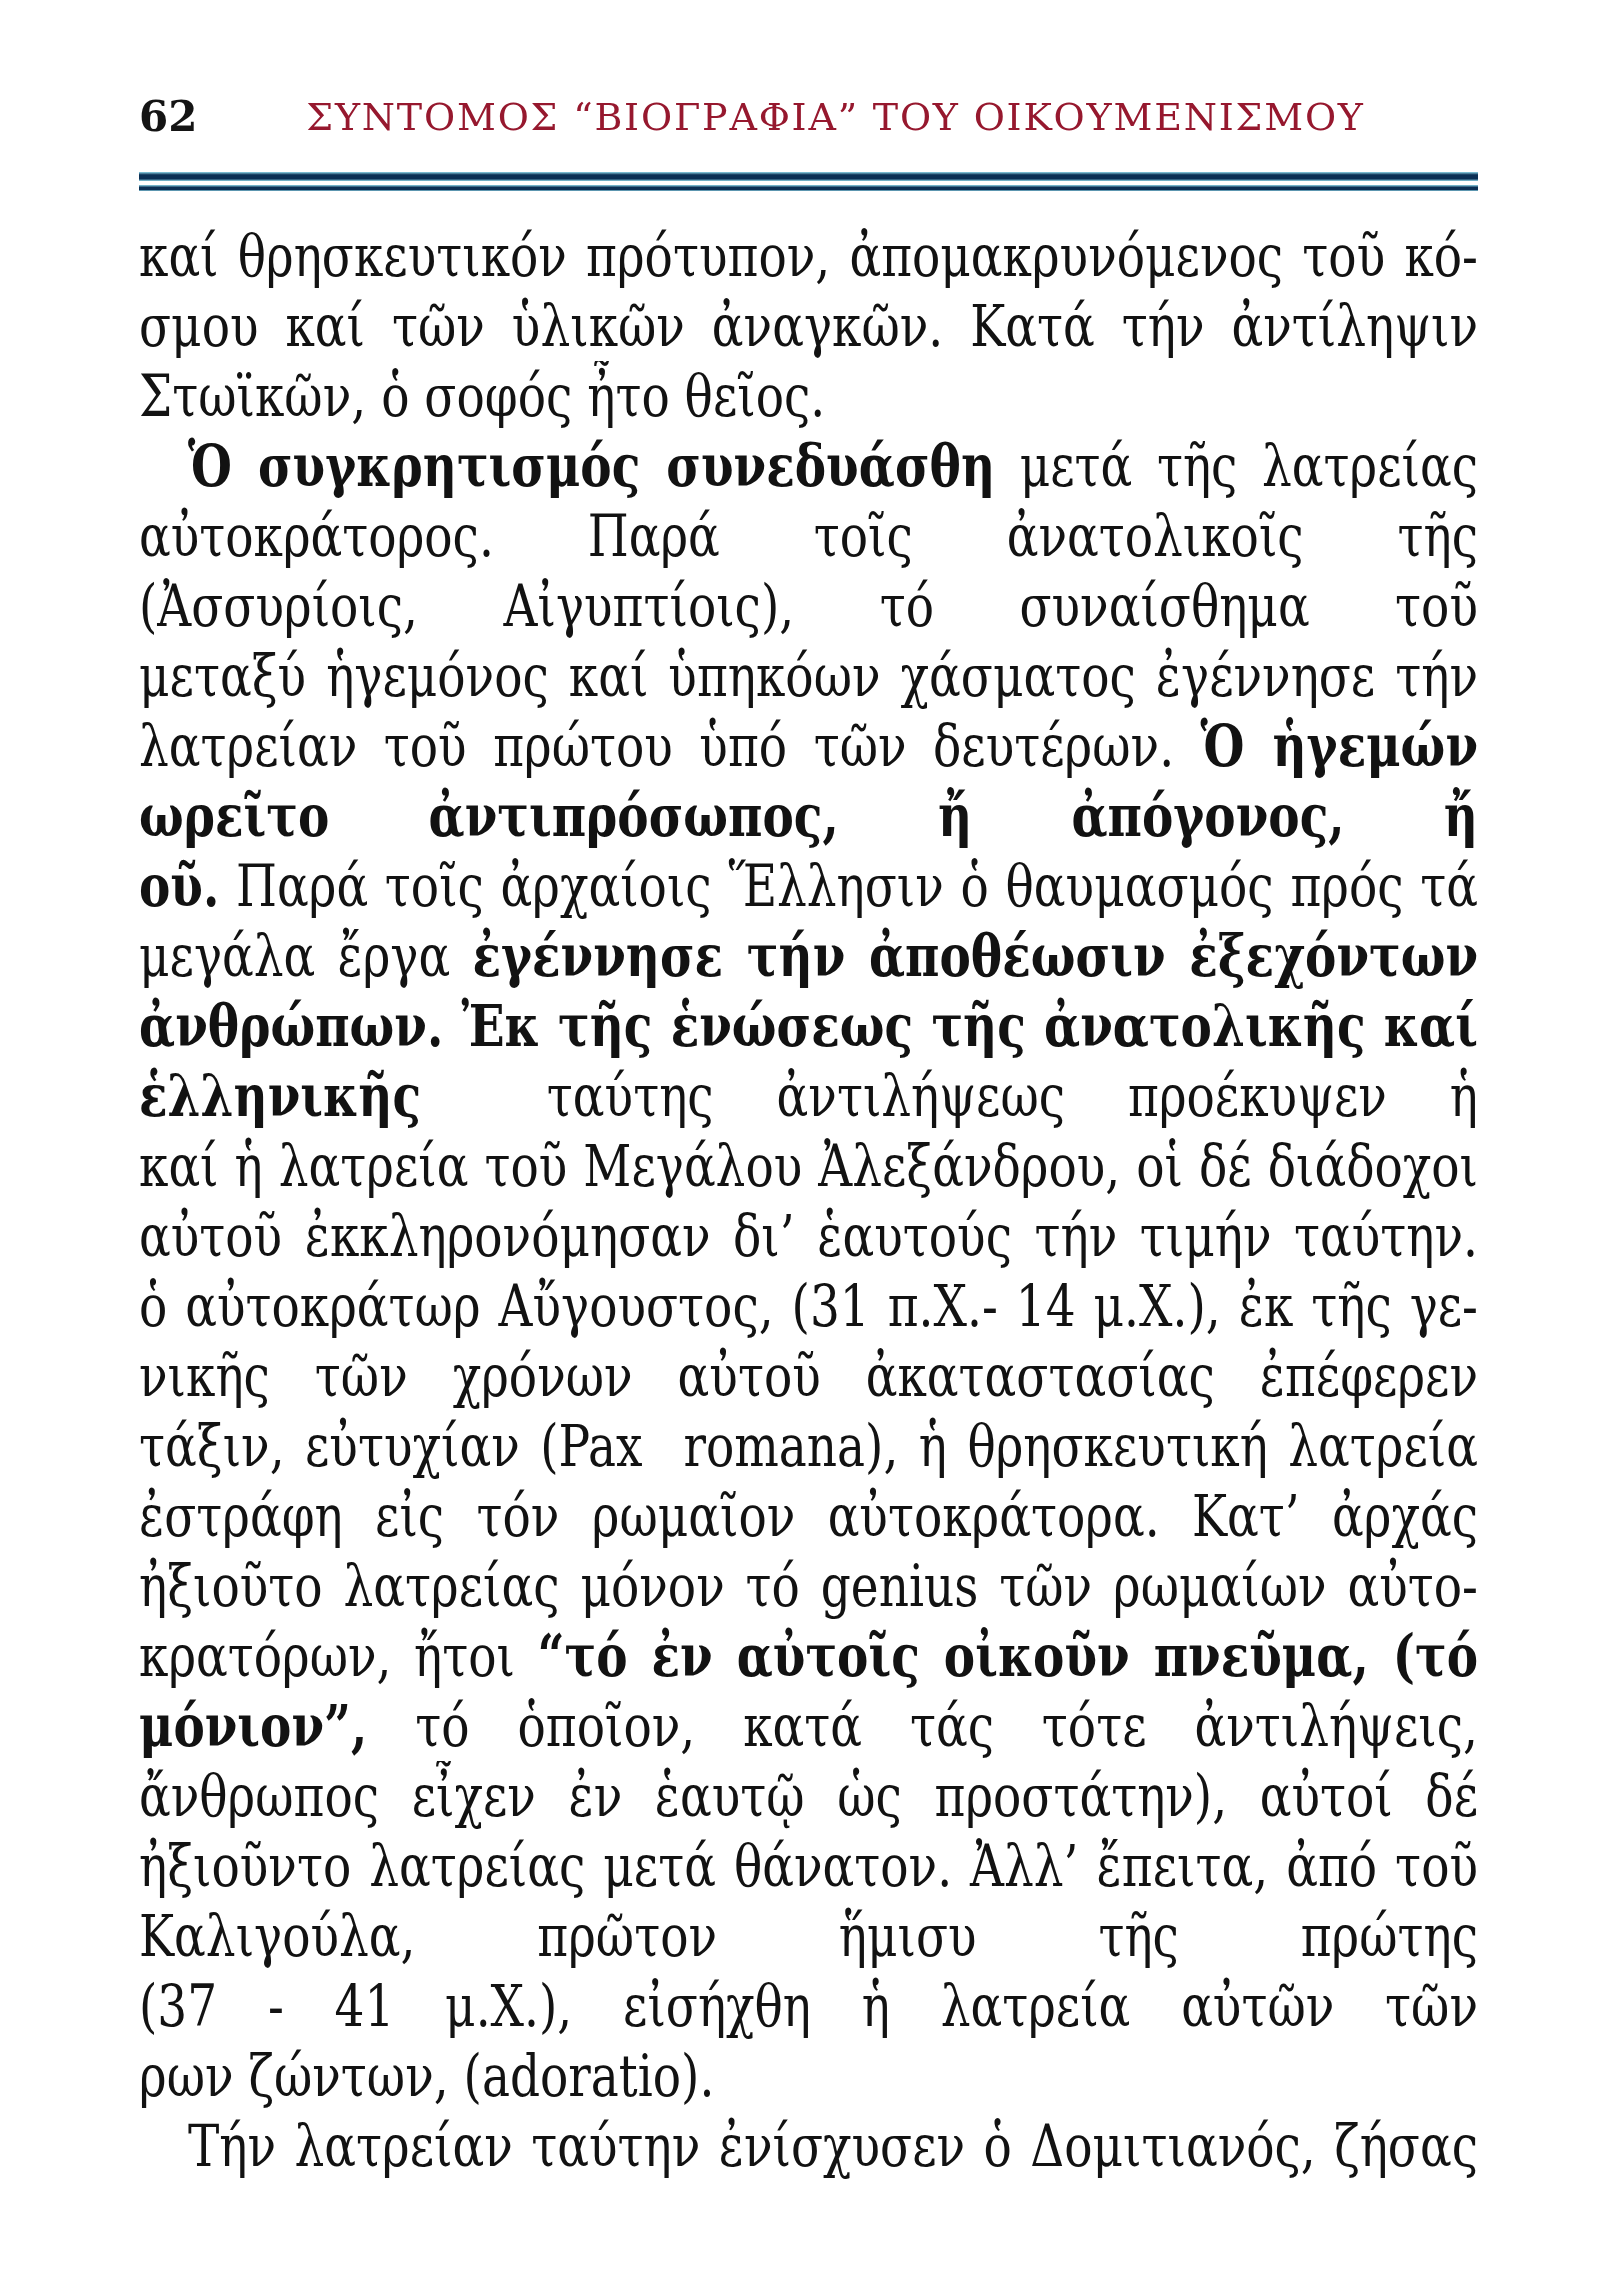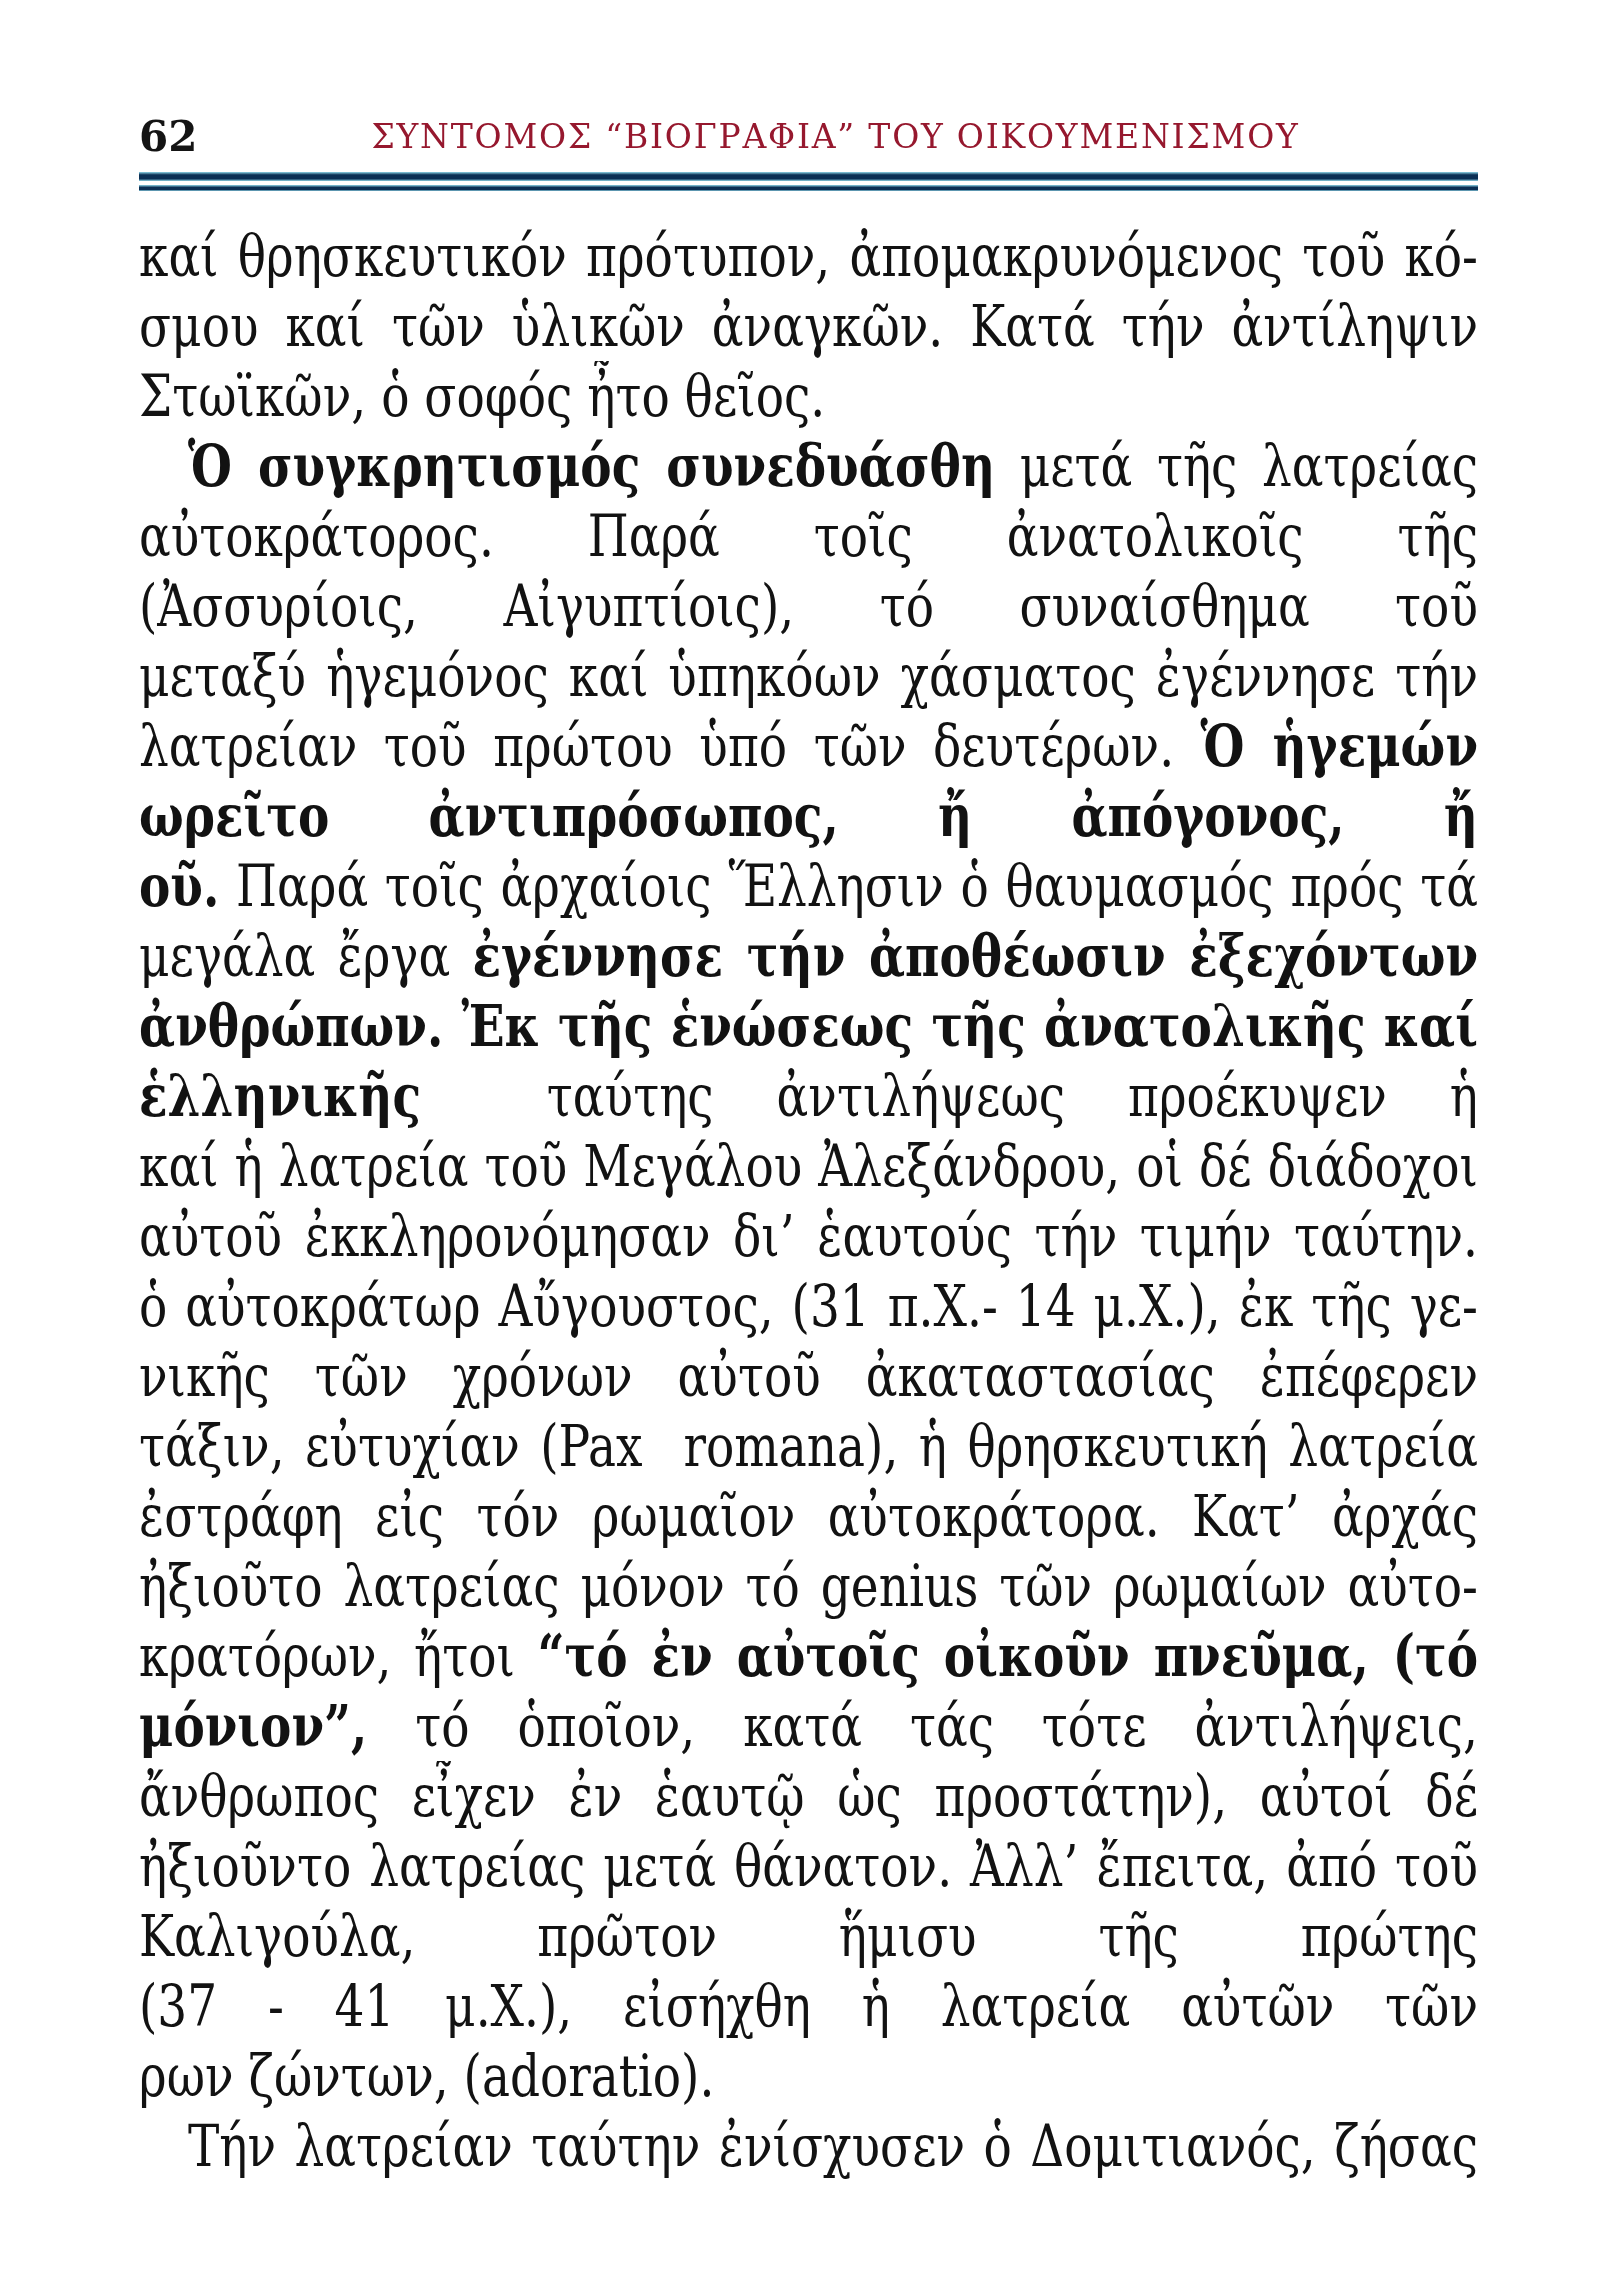--- a/index.html
+++ b/index.html
@@ -10,28 +10,28 @@
     --rule-cyan:#8fd6e8;
   }
   html,body{margin:0;padding:0;}
   body{width:1624px;height:2293px;background:var(--bg);}
   .page{
     position:relative;width:1624px;height:2293px;overflow:hidden;
     background:var(--bg);color:var(--ink);
     font-family:"DejaVu Serif","Liberation Serif",serif;
   }
   
-  .header{position:absolute;left:139px;top:112px;width:1339px;height:50px;}
+  .header{position:absolute;left:139px;top:92px;width:1339px;height:50px;}
   .pagenum{
     position:absolute;left:0;top:0;line-height:50px;
     font-size:42px;font-weight:bold;color:#141414;
   }
   .title{
     position:absolute;left:54px;right:0;text-align:center;line-height:50px;
-    font-size:33px;letter-spacing:1.8px;color:var(--title);white-space:nowrap;
+    font-size:38px;letter-spacing:1.8px;color:var(--title);white-space:nowrap;
   }
   
   .rule{position:absolute;left:139px;top:172px;width:1339px;}
   .rule-line{width:100%;}
   .rule-thick{
     height:9px;margin-bottom:3.6px;
     background:linear-gradient(180deg,var(--rule-cyan) 0%,var(--rule-navy) 32%,var(--rule-navy) 76%,var(--rule-cyan) 100%);
   }
   .rule-thin{
     height:6.3px;

